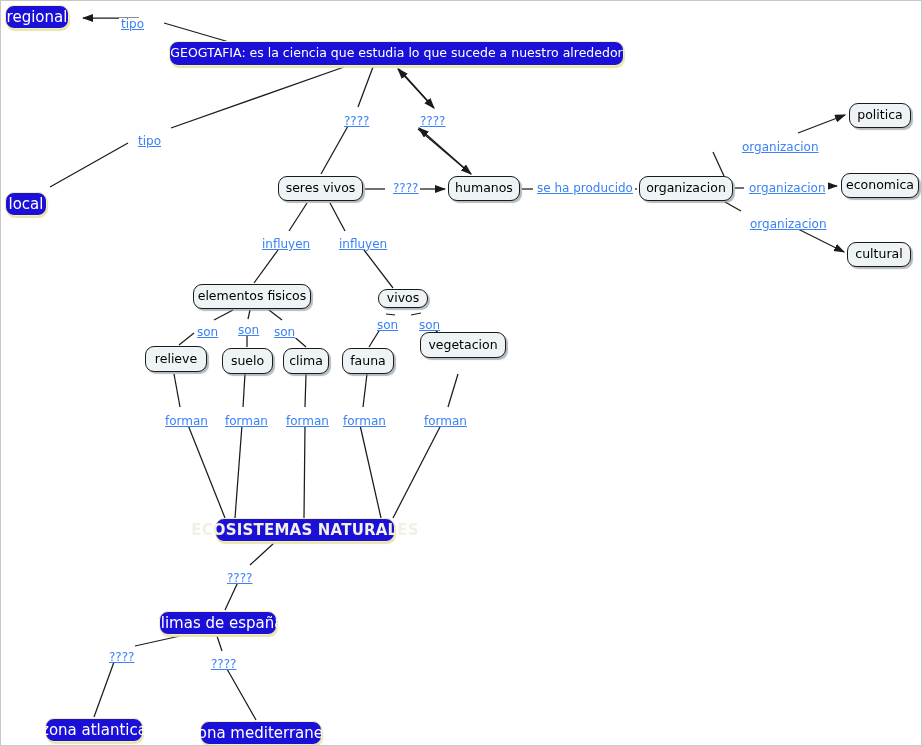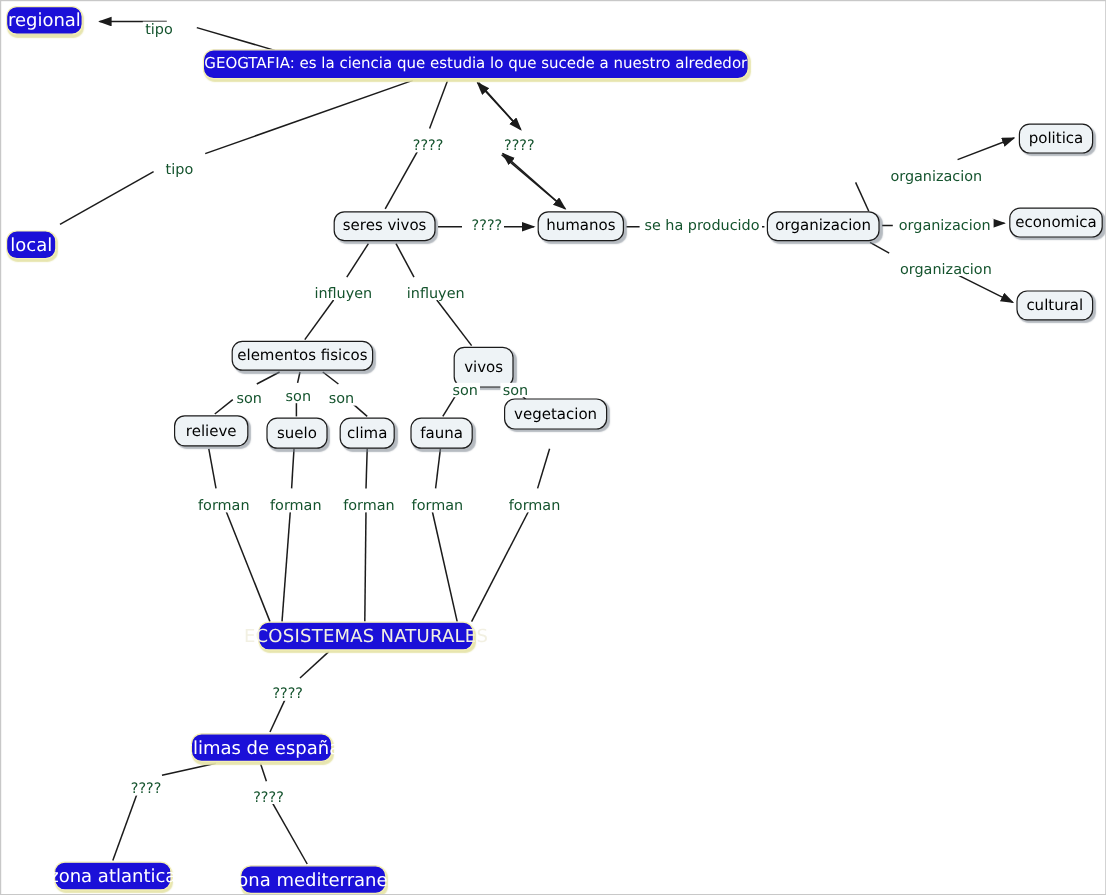--- a/index.html
+++ b/index.html
@@ -54,26 +54,27 @@
   .node-blue.big {
     font-size: 12.5px;
   }
   .node-blue.caps {
     color: #f2f0e2;
     letter-spacing: 0.2px;
   }
   .elabel {
     position: absolute;
     font-size: 12px;
-    color: #14532d;
+    color: #3b82f6;
     background: #ffffff;
     white-space: nowrap;
     line-height: 1;
     padding: 0 2px;
     z-index: 6;
+    text-decoration: underline;
   }
 </style>
 </head>
 <body>
 
 <div id="canvas">
 
   <svg id="edges" viewBox="0 0 922 746" xmlns="http://www.w3.org/2000/svg">
     <defs>
       <marker id="arw" markerWidth="9" markerHeight="9" refX="8" refY="3.2" orient="auto" markerUnits="strokeWidth">
@@ -162,27 +163,27 @@
   <div class="node node-blue" style="left:4px;top:4px;width:64px;height:24px;">regional</div>
   <div class="node node-blue big" style="left:168px;top:40px;width:455px;height:25px;">GEOGTAFIA: es la ciencia que estudia lo que sucede a nuestro alrededor</div>
   <div class="node node-blue" style="left:4px;top:170px;width:42px;height:24px;margin-top:21px;">local</div>
   <div class="node node-plain" style="left:277px;top:175px;width:85px;height:25px;">seres vivos</div>
   <div class="node node-plain" style="left:447px;top:175px;width:72px;height:25px;">humanos</div>
   <div class="node node-plain" style="left:638px;top:175px;width:94px;height:25px;">organizacion</div>
   <div class="node node-plain" style="left:848px;top:102px;width:62px;height:25px;">politica</div>
   <div class="node node-plain" style="left:840px;top:172px;width:78px;height:25px;">economica</div>
   <div class="node node-plain" style="left:846px;top:241px;width:64px;height:25px;">cultural</div>
   <div class="node node-plain" style="left:192px;top:283px;width:118px;height:25px;">elementos fisicos</div>
-  <div class="node node-plain" style="left:377px;top:288px;width:50px;height:34px;">vivos</div>
+  <div class="node node-plain" style="left:377px;top:288px;width:50px;height:19px;">vivos</div>
   <div class="node node-plain" style="left:144px;top:345px;width:62px;height:26px;">relieve</div>
   <div class="node node-plain" style="left:221px;top:347px;width:51px;height:26px;">suelo</div>
   <div class="node node-plain" style="left:282px;top:347px;width:46px;height:26px;">clima</div>
   <div class="node node-plain" style="left:341px;top:347px;width:52px;height:26px;">fauna</div>
   <div class="node node-plain" style="left:419px;top:331px;width:86px;height:26px;">vegetacion</div>
-  <div class="node node-blue caps" style="left:214px;top:517px;width:180px;height:24px;">ECOSISTEMAS NATURALES</div>
+  <div class="node node-blue caps" style="left:214px;top:517px;width:180px;height:24px;font-weight:bold;">ECOSISTEMAS NATURALES</div>
   <div class="node node-blue" style="left:158px;top:610px;width:118px;height:24px;">climas de españa</div>
   <div class="node node-blue" style="left:44px;top:717px;width:98px;height:24px;">zona atlantica</div>
   <div class="node node-blue" style="left:199px;top:720px;width:122px;height:24px;">zona mediterranea</div>
 
   <div class="elabel" style="left:118px;top:17px;">tipo</div>
   <div class="elabel" style="left:135px;top:134px;">tipo</div>
   <div class="elabel" style="left:341px;top:114px;">????</div>
   <div class="elabel" style="left:417px;top:114px;">????</div>
   <div class="elabel" style="left:390px;top:181px;">????</div>
   <div class="elabel" style="left:534px;top:181px;">se ha producido</div>

